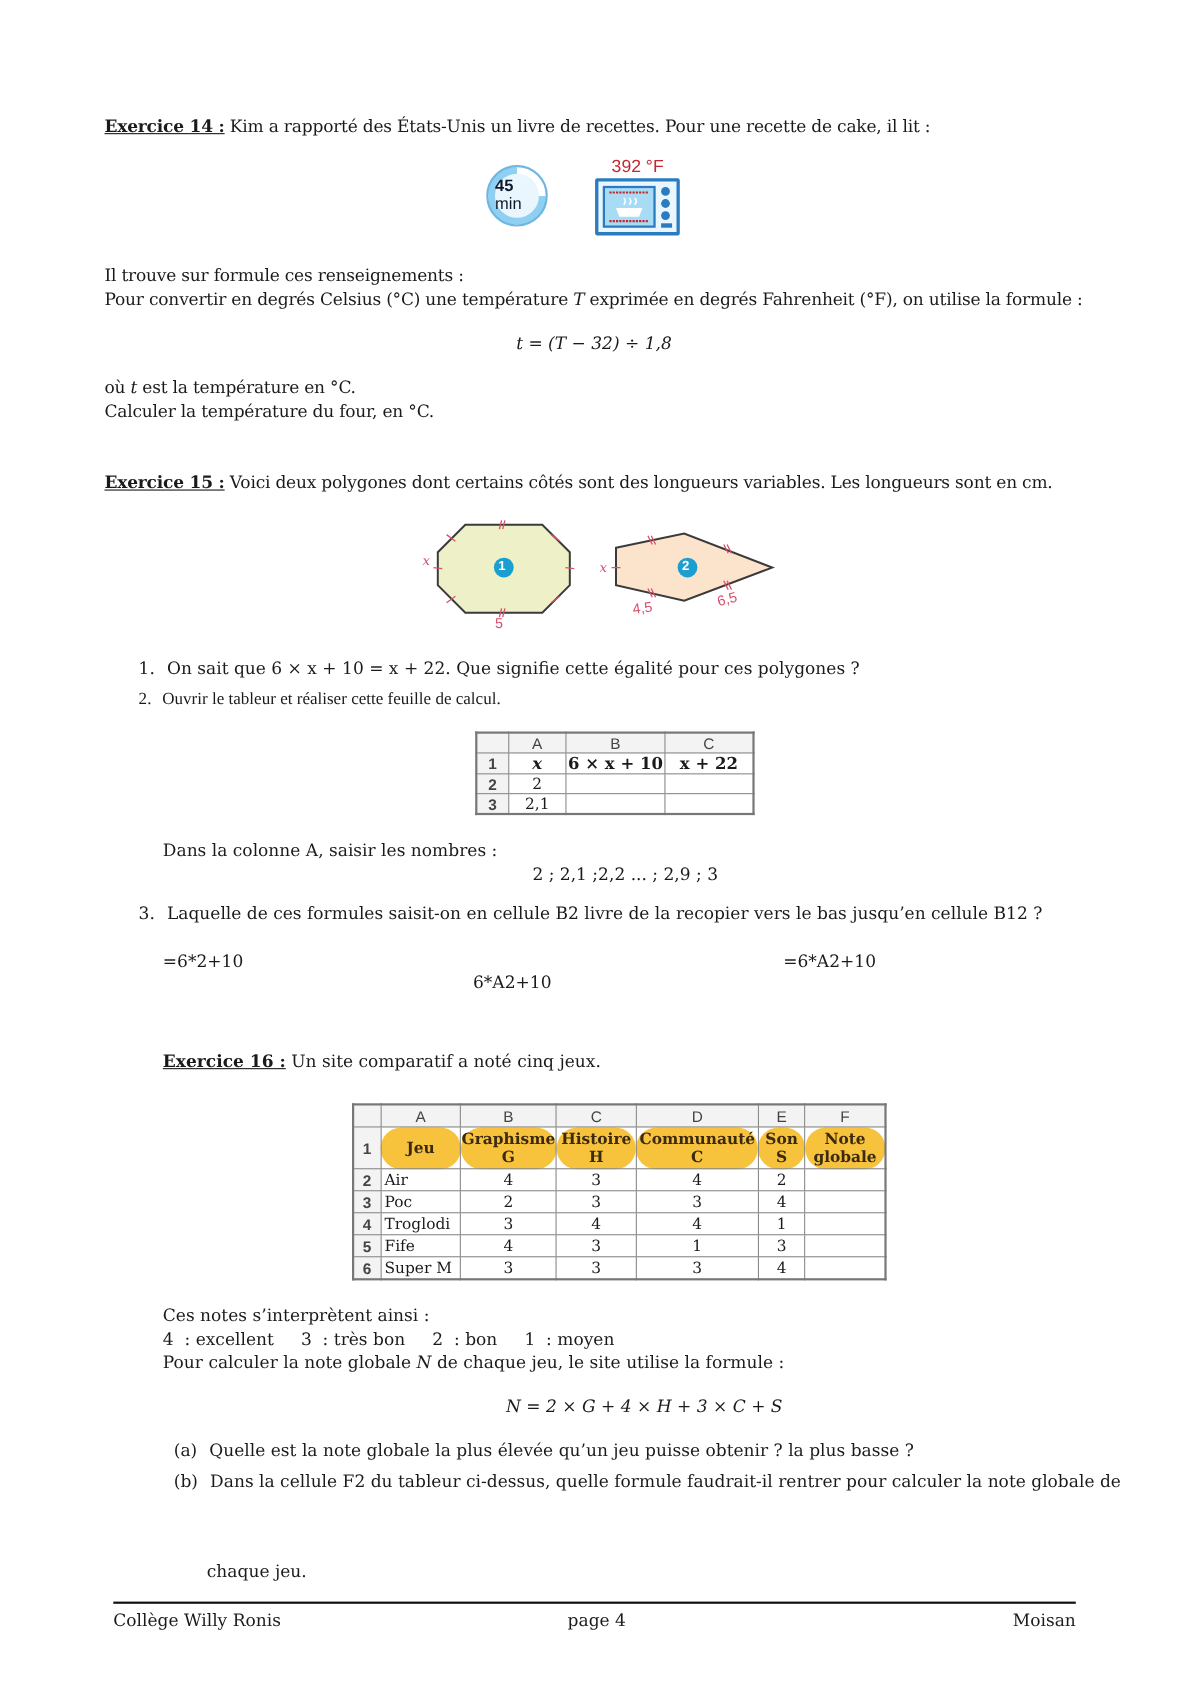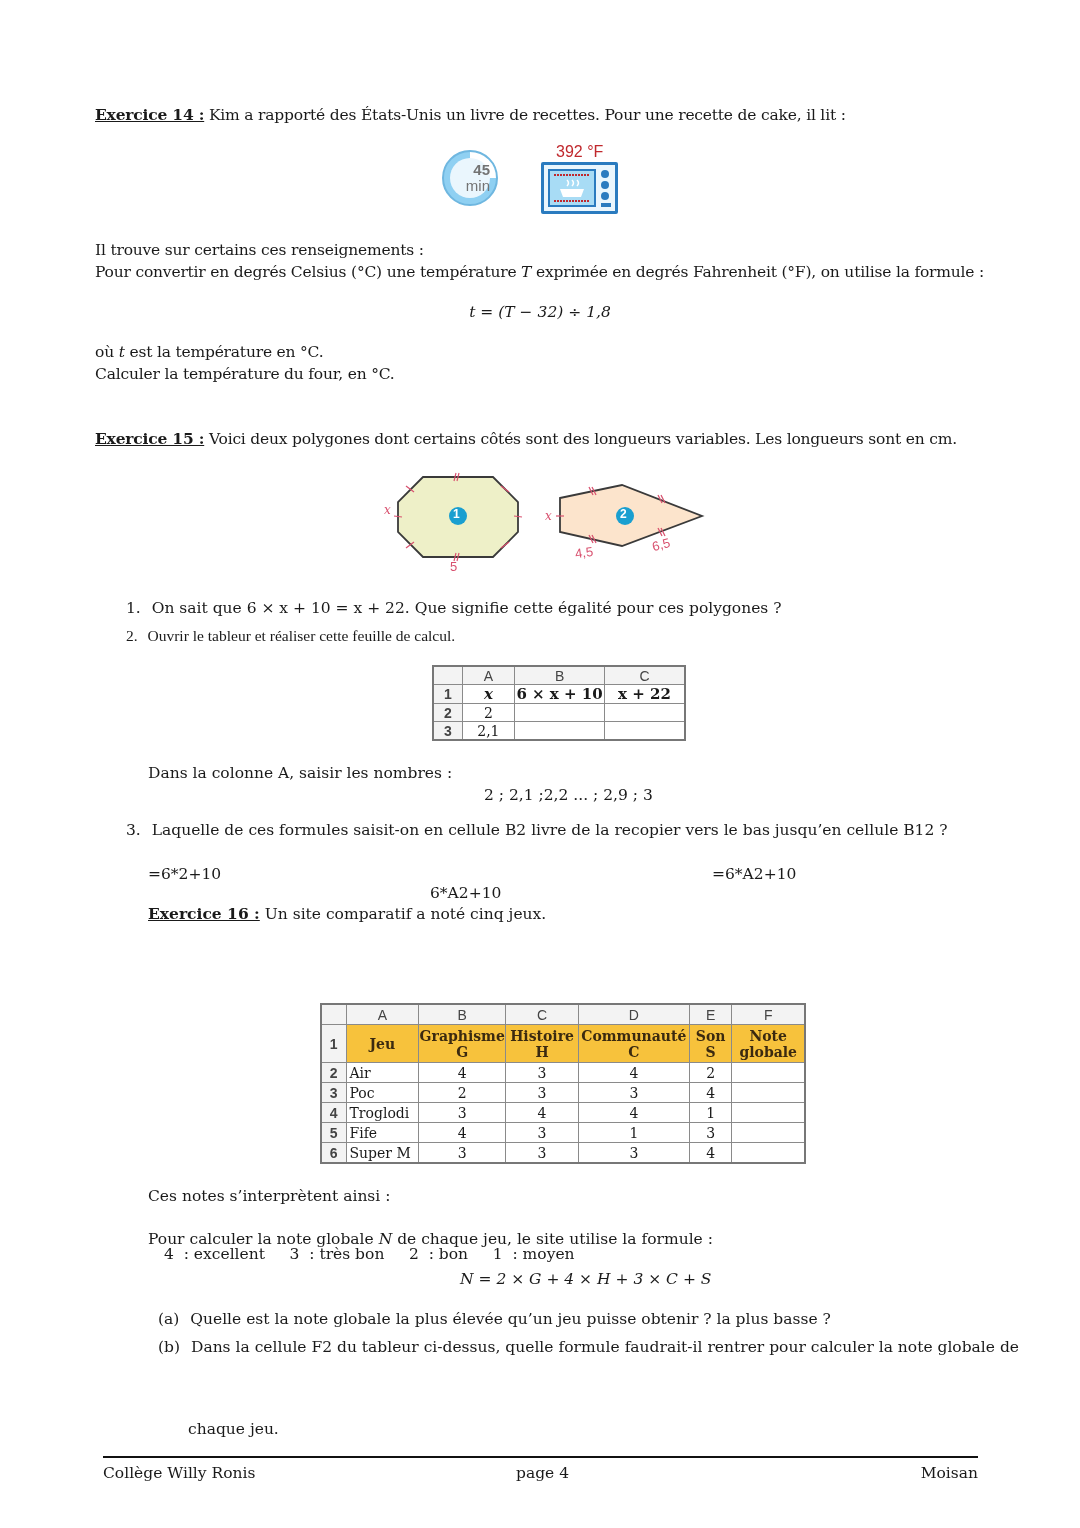--- a/index.html
+++ b/index.html
@@ -16,22 +16,22 @@
   .center { position: absolute; left: 0; width: 1080px; text-align: center; white-space: nowrap; }
 
   
   .timer {
     position: absolute; left: 442px; top: 150px; width: 56px; height: 56px; border-radius: 50%;
     border: 2px solid #6fb7e0; box-sizing: border-box;
     background: conic-gradient(#ffffff 0 25%, #8fd0f2 25% 100%);
   }
   .timer-inner {
     position: absolute; left: 6px; top: 6px; width: 40px; height: 40px; border-radius: 50%;
-    background: #eaf6fd; display: flex; flex-direction: column; align-items: flex-end; justify-content: center;
-    font-family: "Liberation Sans", sans-serif; font-size: 15px; line-height: 16px; color: #737373; font-weight: bold;
+    background: #eaf6fd; display: flex; flex-direction: column; align-items: flex-start; justify-content: center;
+    font-family: "Liberation Sans", sans-serif; font-size: 15px; line-height: 16px; color: #0f172a; font-weight: bold;
   }
   .timer-inner span:last-child { font-weight: normal; font-size: 15px; }
   .oven-temp {
     position: absolute; left: 556px; top: 143px; font-family: "Liberation Sans", sans-serif;
     font-size: 16px; color: #c0282d;
   }
   .oven {
     position: absolute; left: 541px; top: 162px; width: 77px; height: 52px; border: 3px solid #2a7bbf;
     box-sizing: border-box; border-radius: 2px; background: #eaf6fd;
   }
@@ -44,21 +44,21 @@
   .oven-bar { width: 10px; height: 4px; background: #2a7bbf; }
 
   
   table.sheet { position: absolute; border-collapse: collapse; font-family: "DejaVu Serif", serif; }
   table.sheet td { border: 1px solid #8a8a8a; padding: 0; text-align: center; }
   table.sheet td.hdr { font-family: "Liberation Sans", sans-serif; font-size: 10px; color: #444; background: #f3f3f3; height: 12px; }
   table.sheet td.rn { font-family: "Liberation Sans", sans-serif; font-size: 10px; color: #444; background: #f3f3f3; font-weight: bold; }
   #sheet15 td { font-size: 14px; height: 17px; }
   #sheet15 td.hcell { font-weight: bold; font-size: 15px; }
   #sheet16 td { font-size: 14px; height: 19px; }
-  #sheet16 td.head { background: #f7c23c; font-weight: bold; font-size: 14px; line-height: 16px; color: #3b2a10; }
+  #sheet16 td.head { background: #f7c23c; font-weight: bold; font-size: 14px; line-height: 16px; color: #3b2a10; border-radius: 19px; }
   #sheet16 td.name { text-align: left; padding-left: 3px; }
   #sheet16 { border: 2px solid #777; }
   #sheet15 { border: 2px solid #777; }
 
   .footer-rule { position: absolute; left: 103px; top: 1456px; width: 875px; height: 2px; background: #111; }
 </style>
 </head>
 <body>
 
 <div class="line" style="top:105px;">
@@ -83,21 +83,21 @@
     </svg>
   </div>
   <div class="oven-dots">
     <div class="oven-dot"></div>
       <div class="oven-dot"></div>
       <div class="oven-dot"></div>
       <div class="oven-bar"></div>
   </div>
 </div>
 
-<div class="line" style="top:241px;">Il trouve sur certains ces renseignements :</div>
+<div class="line" style="top:241px;">Il trouve sur formule ces renseignements :</div>
 <div class="line" style="top:263px;">
   <span>Pour convertir en degrés Celsius (°C) une température </span><span class="ital">T</span><span> exprimée en degrés Fahrenheit (°F), on utilise la formule :</span>
 </div>
 <div class="center ital" style="top:303px;">t = (T − 32) ÷ 1,8</div>
 <div class="line" style="top:343px;">
   <span>où </span><span class="ital">t</span><span> est la température en °C.</span>
 </div>
 <div class="line" style="top:365px;">Calculer la température du four, en °C.</div>
 
 <div class="line" style="top:429px;">
@@ -186,21 +186,21 @@
 <div class="abs" style="left:148px;top:764px;white-space:nowrap;">Dans la colonne A, saisir les nombres :</div>
 <div class="abs" style="left:484px;top:786px;white-space:nowrap;">2 ; 2,1 ;2,2 ... ; 2,9 ; 3</div>
 <div class="abs" style="left:126px;top:821px;white-space:nowrap;">
   <span>3.</span>
   <span style="margin-left:6px;">Laquelle de ces formules saisit-on en cellule B2 livre de la recopier vers le bas jusqu’en cellule B12 ?</span>
 </div>
 <div class="abs" style="left:148px;top:865px;white-space:nowrap;">=6*2+10</div>
 <div class="abs" style="left:430px;top:865px;white-space:nowrap;margin-top:19px;">6*A2+10</div>
 <div class="abs" style="left:712px;top:865px;white-space:nowrap;">=6*A2+10</div>
 
-<div class="abs" style="left:148px;top:904px;white-space:nowrap;">
+<div class="abs" style="left:148px;top:955px;white-space:nowrap;">
   <span class="ex-title">Exercice 16 :</span><span> Un site comparatif a noté cinq jeux.</span>
 </div>
 
 <table class="sheet" id="sheet16" style="left:320px;top:1003px;width:486px;">
   <tbody>
       <tr>
     <td class="hdr" style="width:24px;"></td>
     <td class="hdr" style="width:72px;">A</td>
     <td class="hdr" style="width:86px;">B</td>
     <td class="hdr" style="width:72px;">C</td>
@@ -259,21 +259,21 @@
     <td>3</td>
     <td>3</td>
     <td>3</td>
     <td>4</td>
     <td></td>
   </tr>
 </tbody>
   </table>
 
 <div class="abs" style="left:148px;top:1187px;white-space:nowrap;">Ces notes s’interprètent ainsi :</div>
-<div class="abs" style="left:164px;top:1209px;white-space:pre;margin-top:36px;">4  : excellent     3  : très bon     2  : bon     1  : moyen</div>
+<div class="abs" style="left:148px;top:1209px;white-space:pre;">4  : excellent     3  : très bon     2  : bon     1  : moyen</div>
 <div class="abs" style="left:148px;top:1230px;white-space:nowrap;">
   <span>Pour calculer la note globale </span><span class="ital">N</span><span> de chaque jeu, le site utilise la formule :</span>
 </div>
 <div class="abs ital" style="left:460px;top:1270px;white-space:nowrap;">N = 2 × G + 4 × H + 3 × C + S</div>
 
 <div class="abs" style="left:158px;top:1310px;white-space:nowrap;">
   <span>(a)</span>
   <span style="margin-left:6px;">Quelle est la note globale la plus élevée qu’un jeu puisse obtenir ? la plus basse ?</span>
 </div>
 <div class="abs" style="left:158px;top:1338px;white-space:nowrap;">

